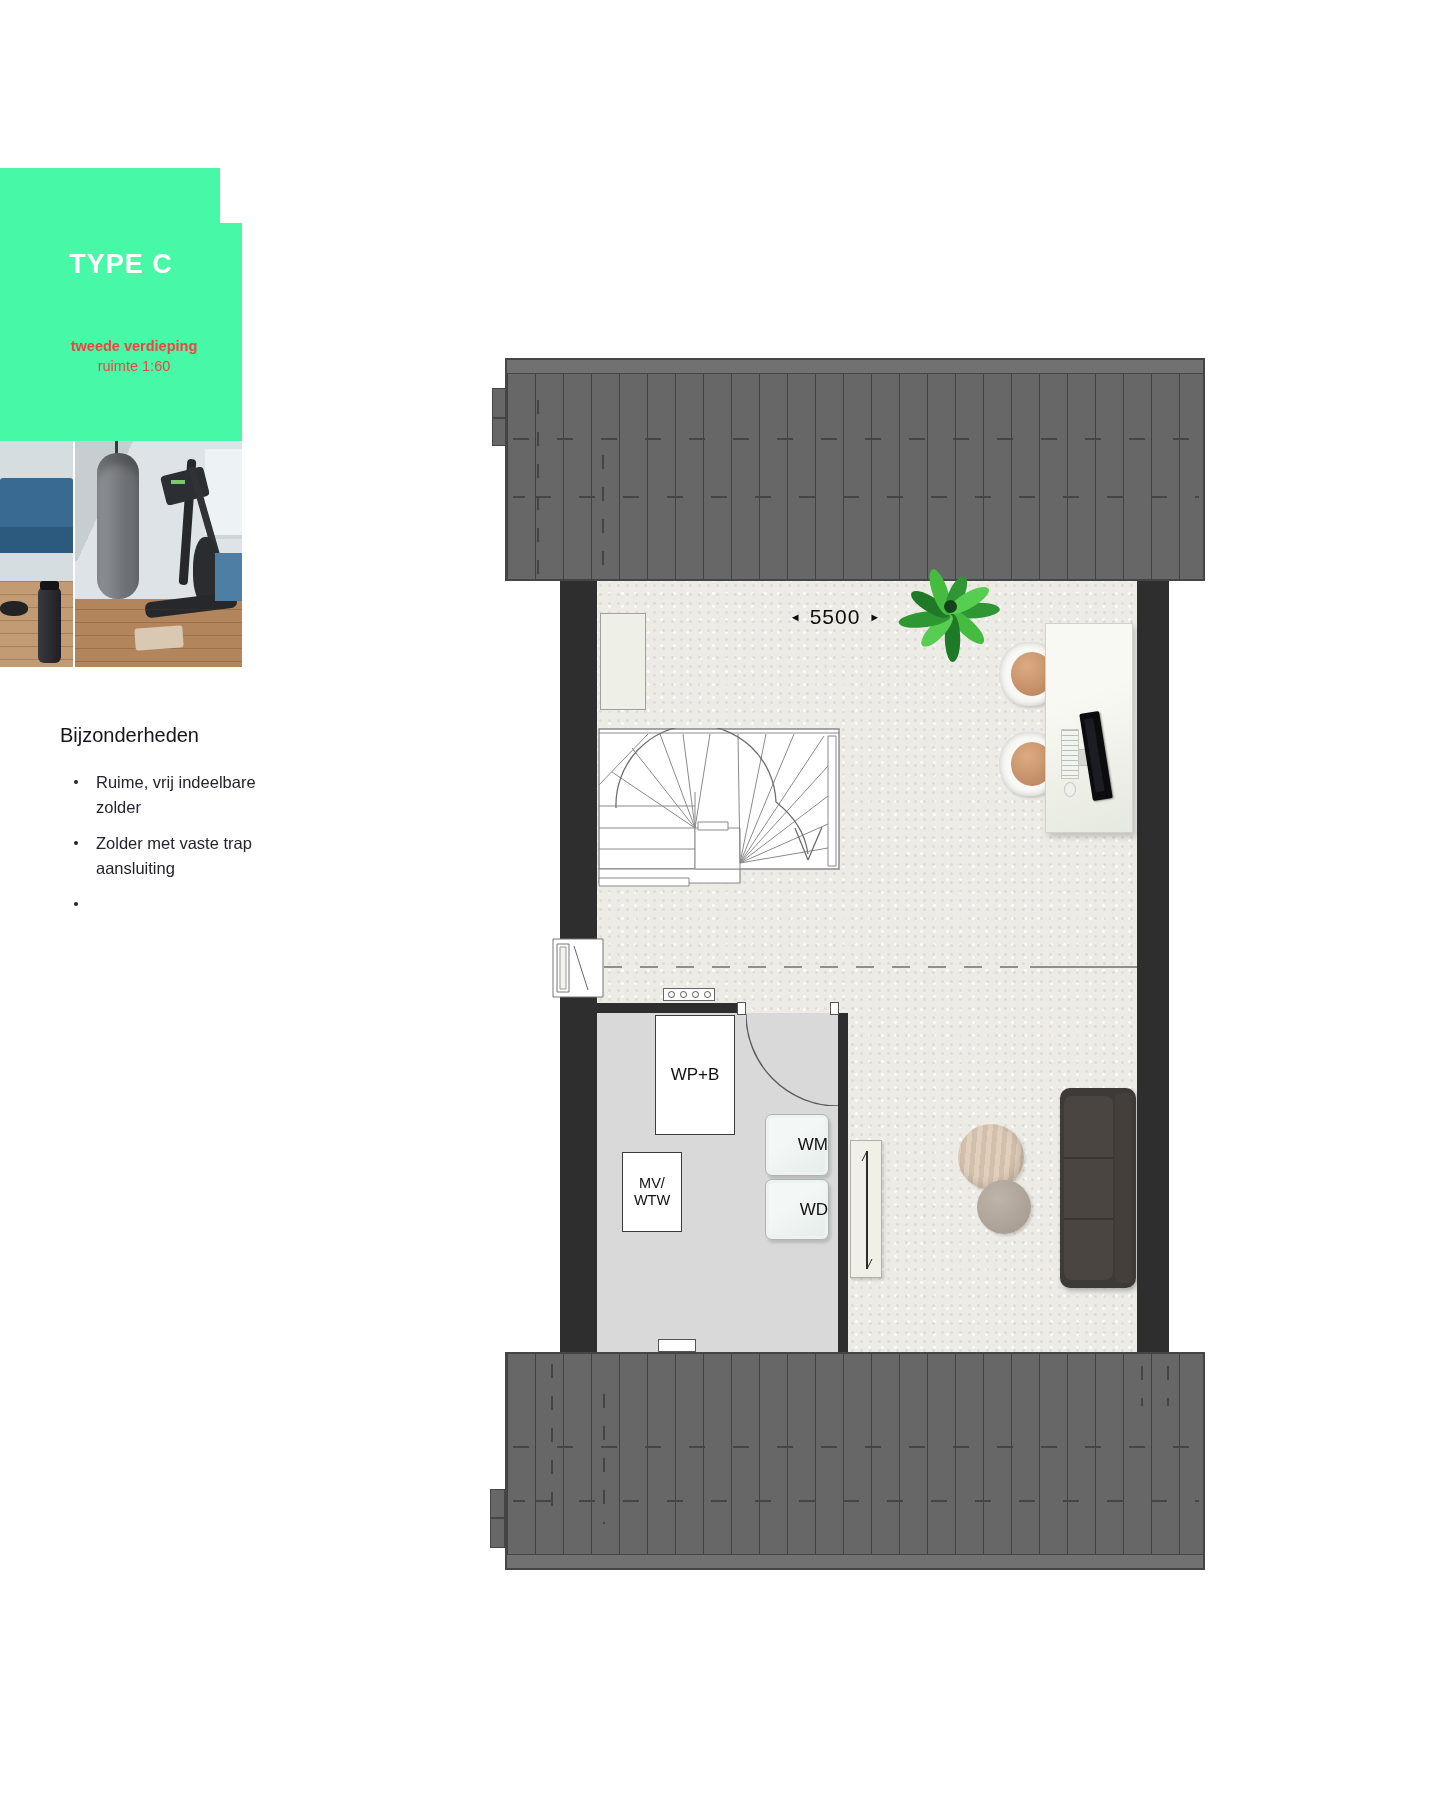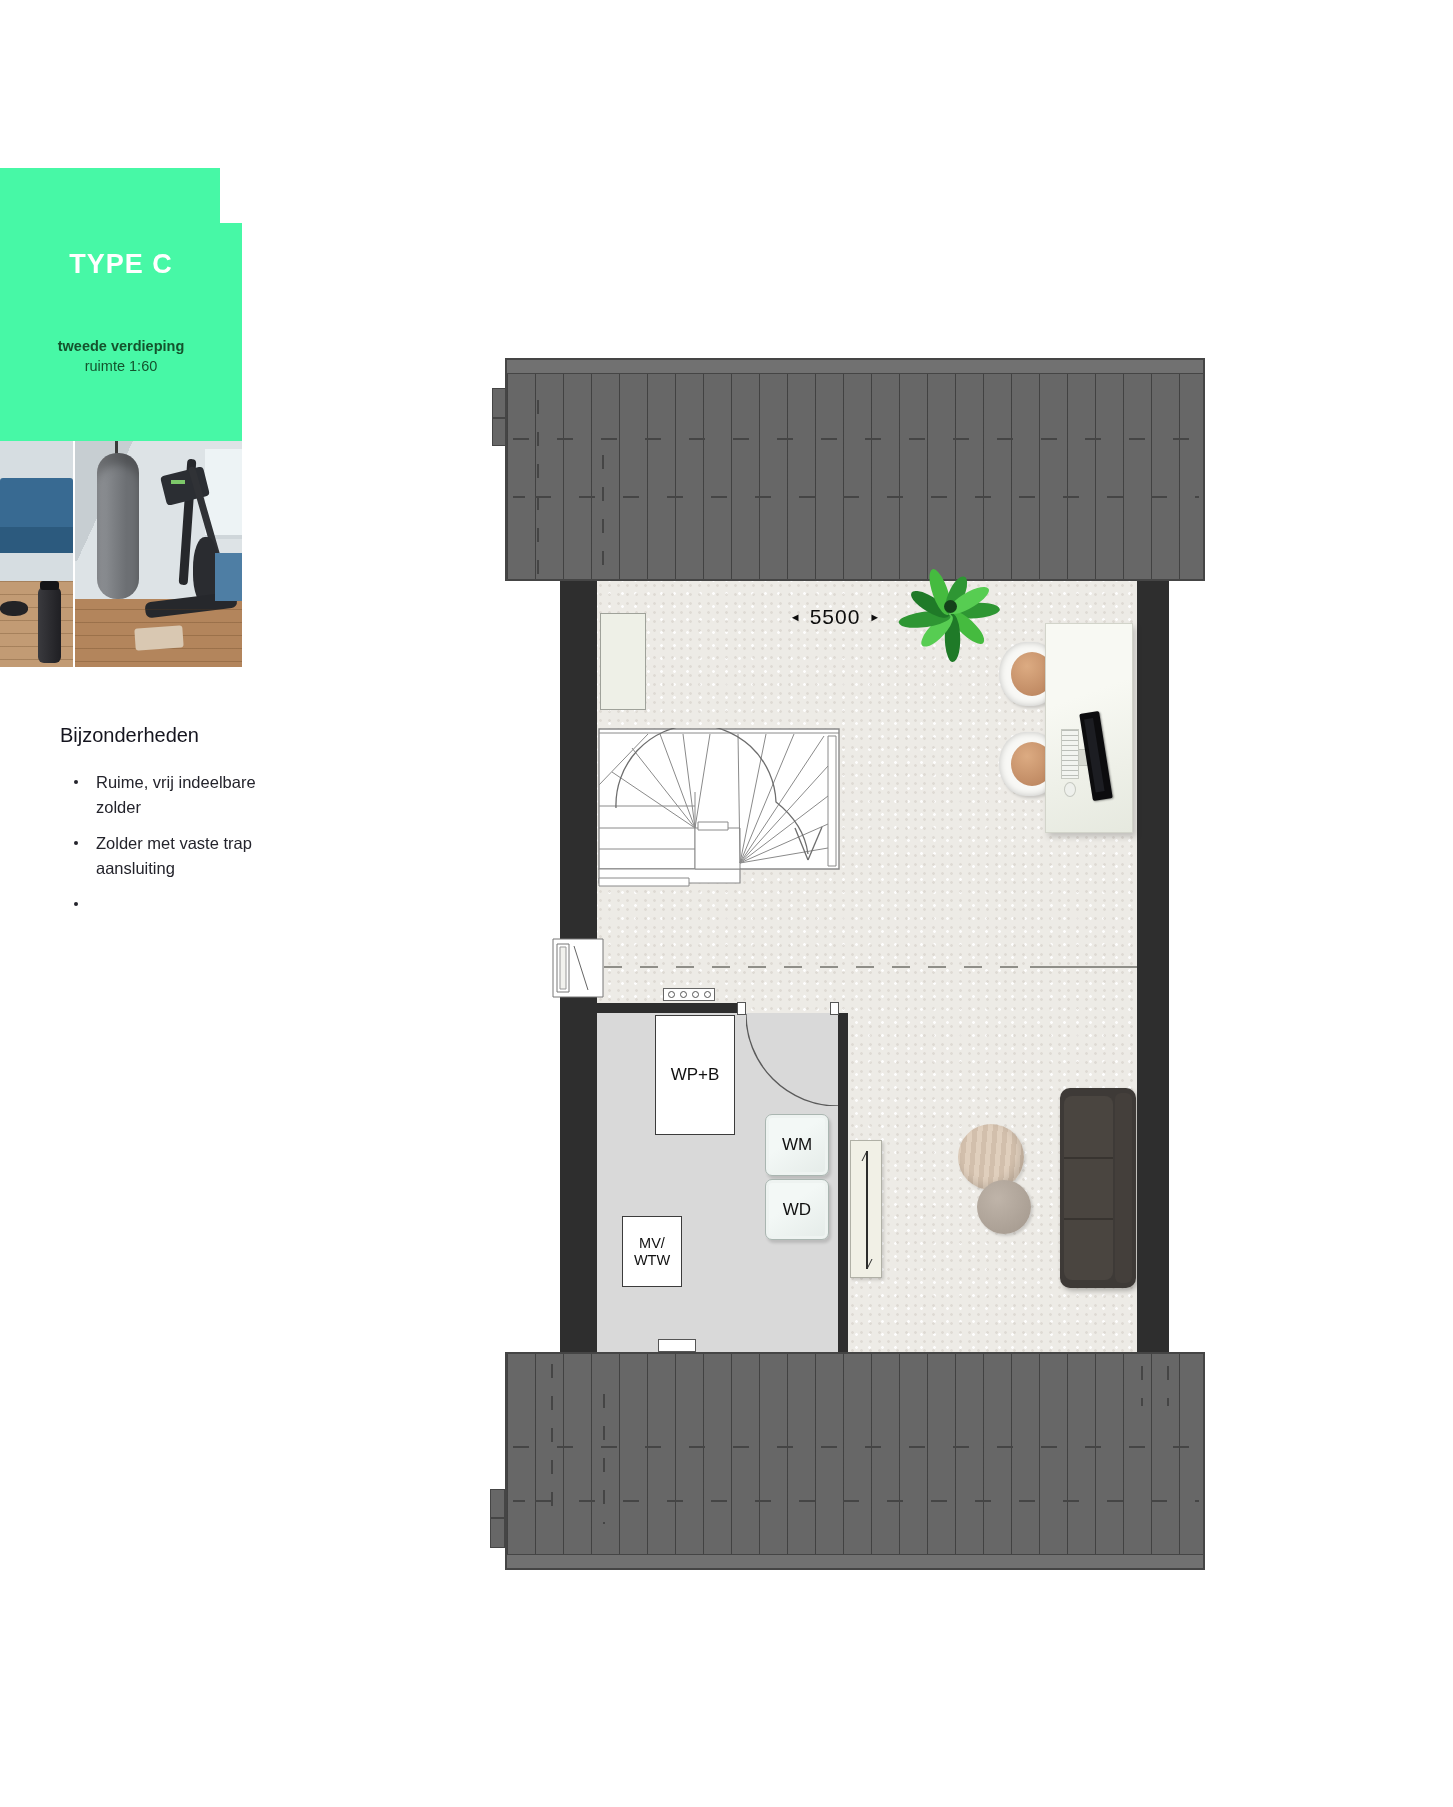--- a/index.html
+++ b/index.html
@@ -4,21 +4,21 @@
 <style>
   html,body{margin:0;padding:0;background:#fff;}
   .page{position:relative;width:1453px;height:1807px;background:#ffffff;overflow:hidden;
         font-family:"Liberation Sans",sans-serif;color:#1b1b24;}
   .a{position:absolute;}
 
   
   .badge{background:#47f8a6;}
   .badge-title{width:242px;text-align:center;color:#ffffff;font-weight:bold;
                font-size:27px;letter-spacing:1px;}
-  .badge-sub{width:242px;text-align:center;color:#14532d;font-size:14.5px;line-height:20px;}
+  .badge-sub{width:242px;text-align:center;color:#ef4444;font-size:14.5px;line-height:20px;padding-left:13px;}
   .badge-sub .b1{font-weight:bold;}
 
   .photo{overflow:hidden;}
   .photo-l{background:linear-gradient(180deg,#d6dde1 0 62%,#c29b74 62% 100%);}
   .photo-r{background:linear-gradient(180deg,#dde3e6 0 70%,#b3855c 70% 100%);}
   .plank{background-image:repeating-linear-gradient(180deg,rgba(92,60,28,.28) 0 1px,transparent 1px 13px);}
 
   .details-h{font-size:20px;font-weight:normal;color:#14141e;}
   .bullets{list-style:none;margin:12px;padding:0;width:196px;}
   .bullets li{position:relative;padding-left:24px;font-size:16.5px;line-height:25px;
@@ -38,21 +38,21 @@
   .carpet{background-color:#edebe6;
     background-image:radial-gradient(circle,rgba(208,203,194,.5) 1px,transparent 1.7px),
                      radial-gradient(circle,rgba(255,255,255,.9) 1px,transparent 1.7px);
     background-size:9px 9px,13px 13px;background-position:0 0,4px 6px;}
   .techfloor{background:#d9d9d9;}
 
   .wbox{background:#ffffff;border:1.5px solid #3c3c3c;box-sizing:border-box;
         display:flex;align-items:center;justify-content:center;text-align:center;}
   .appl{background:linear-gradient(145deg,#f3f8f6 0 40%,#e4ebe8 100%);border:1.5px solid #aab6b1;
         border-radius:7px;box-sizing:border-box;box-shadow:2px 3px 3px rgba(0,0,0,.14), inset 0 0 0 3px #eef3f1;
-        display:flex;align-items:center;justify-content:center;}
+        display:flex;align-items:center;justify-content:flex-end;}
   .lbl{font-size:17px;color:#111;}
   .lbl-s{font-size:14.5px;line-height:17px;color:#111;}
 
   .dim{display:flex;align-items:center;justify-content:center;gap:9px;color:#0d0d0d;}
   .dim .num{font-size:21px;letter-spacing:1px;}
   .dim .ar{font-size:11px;}
 
   .closet{background:#eef0e7;border:1.5px solid #9fa29a;box-sizing:border-box;}
   .cabinet{background:#f1f0e6;border:1.5px solid #b0b0a6;box-sizing:border-box;box-shadow:2px 2px 3px rgba(0,0,0,.15);}
   .jamb{background:#fff;border:1px solid #555;box-sizing:border-box;}
@@ -230,21 +230,21 @@
 
   <div class="a wbox" style="left:655px;top:1015px;width:80px;height:120px;z-index:5;">
     <span class="lbl">WP+B</span>
   </div>
   <div class="a appl" style="left:765px;top:1114px;width:64px;height:62px;z-index:5;">
     <span class="lbl">WM</span>
   </div>
   <div class="a appl" style="left:765px;top:1179px;width:64px;height:61px;z-index:5;">
     <span class="lbl">WD</span>
   </div>
-  <div class="a wbox" style="left:622px;top:1216px;width:60px;height:71px;z-index:5;">
+  <div class="a wbox" style="left:622px;top:1152px;width:60px;height:80px;z-index:5;">
     <span class="lbl-s">
       <span>MV/</span><br>
       <span>WTW</span>
     </span>
   </div>
   <div class="a jamb" style="left:658px;top:1339px;width:38px;height:13px;z-index:5;"></div>
 
   <div class="a cabinet" style="left:850px;top:1140px;width:32px;height:138px;z-index:3;">
     <svg width="32" height="138" viewBox="0 0 32 138">
       <line x1="16" y1="10" x2="16" y2="128" stroke="#2c2c2c" stroke-width="2"></line>

